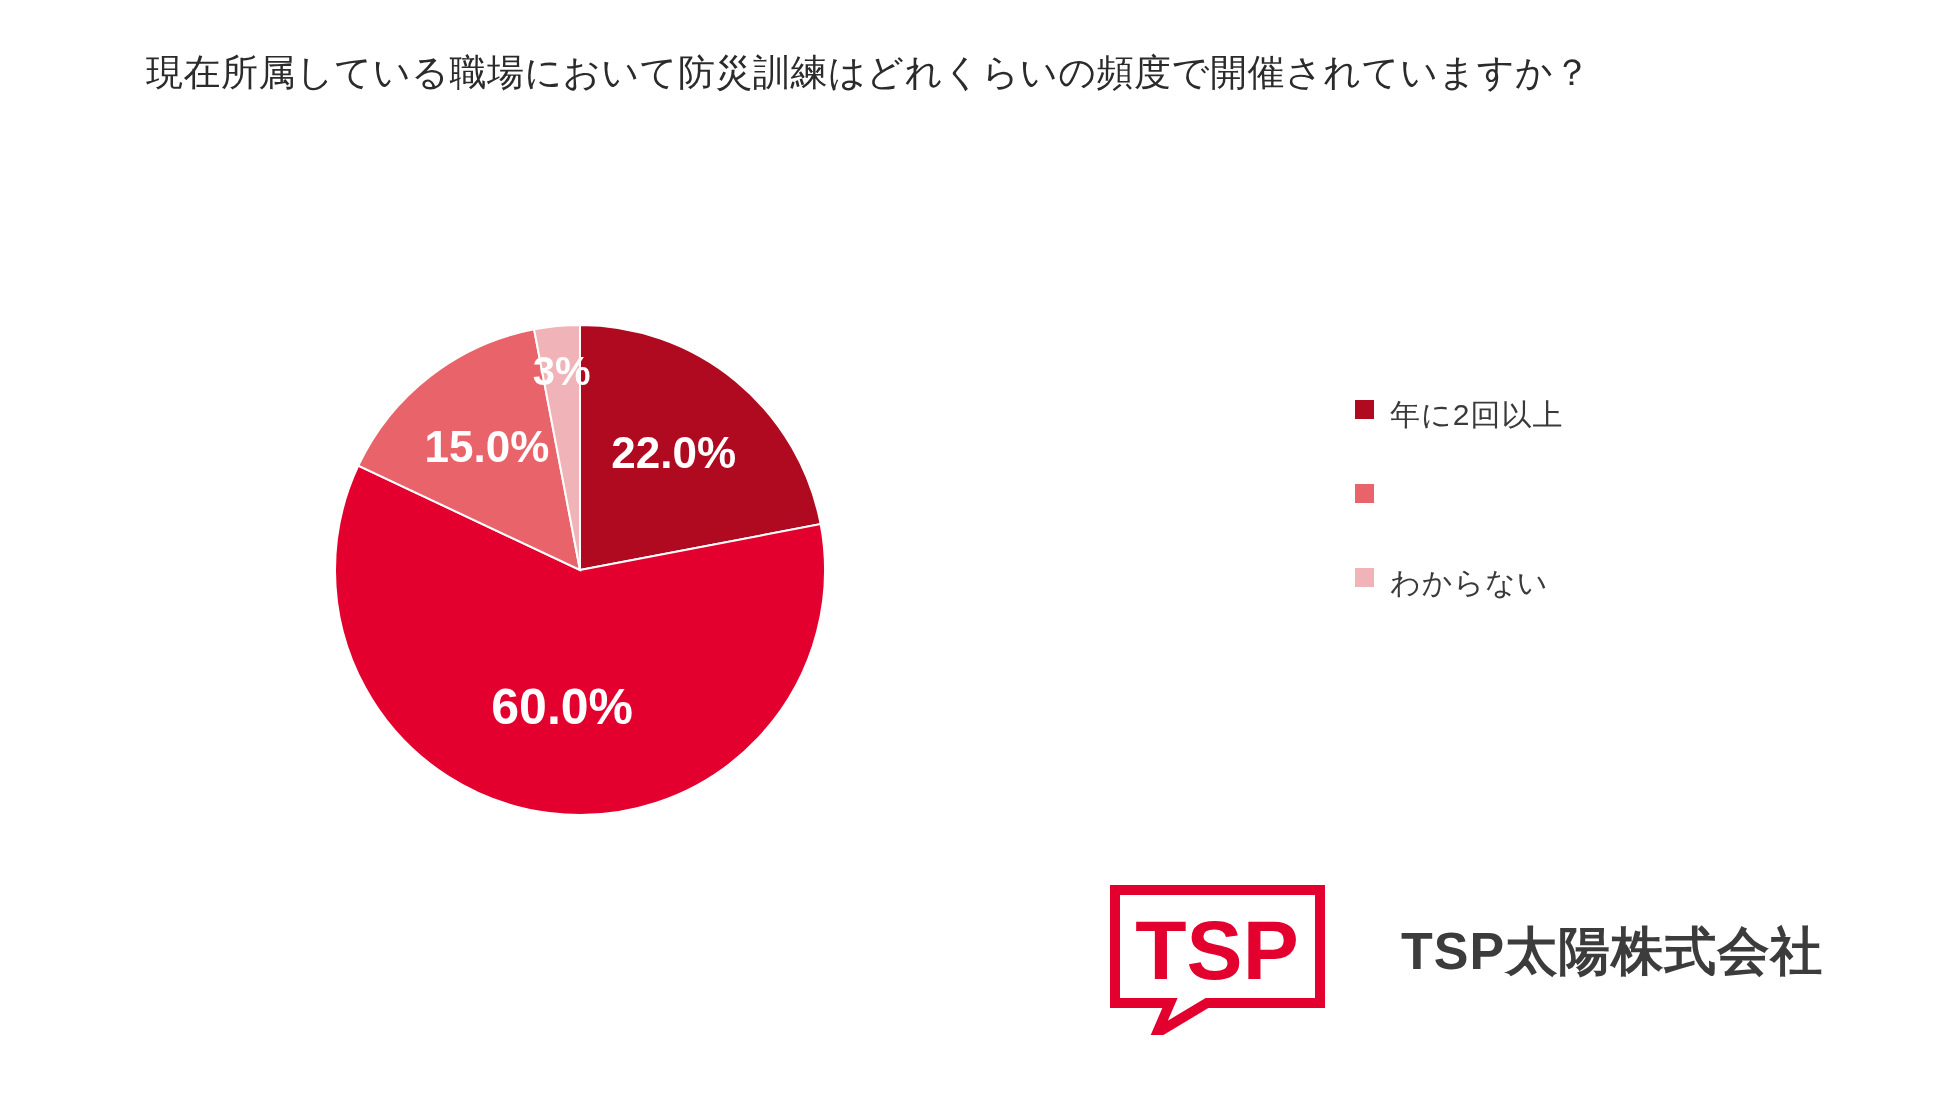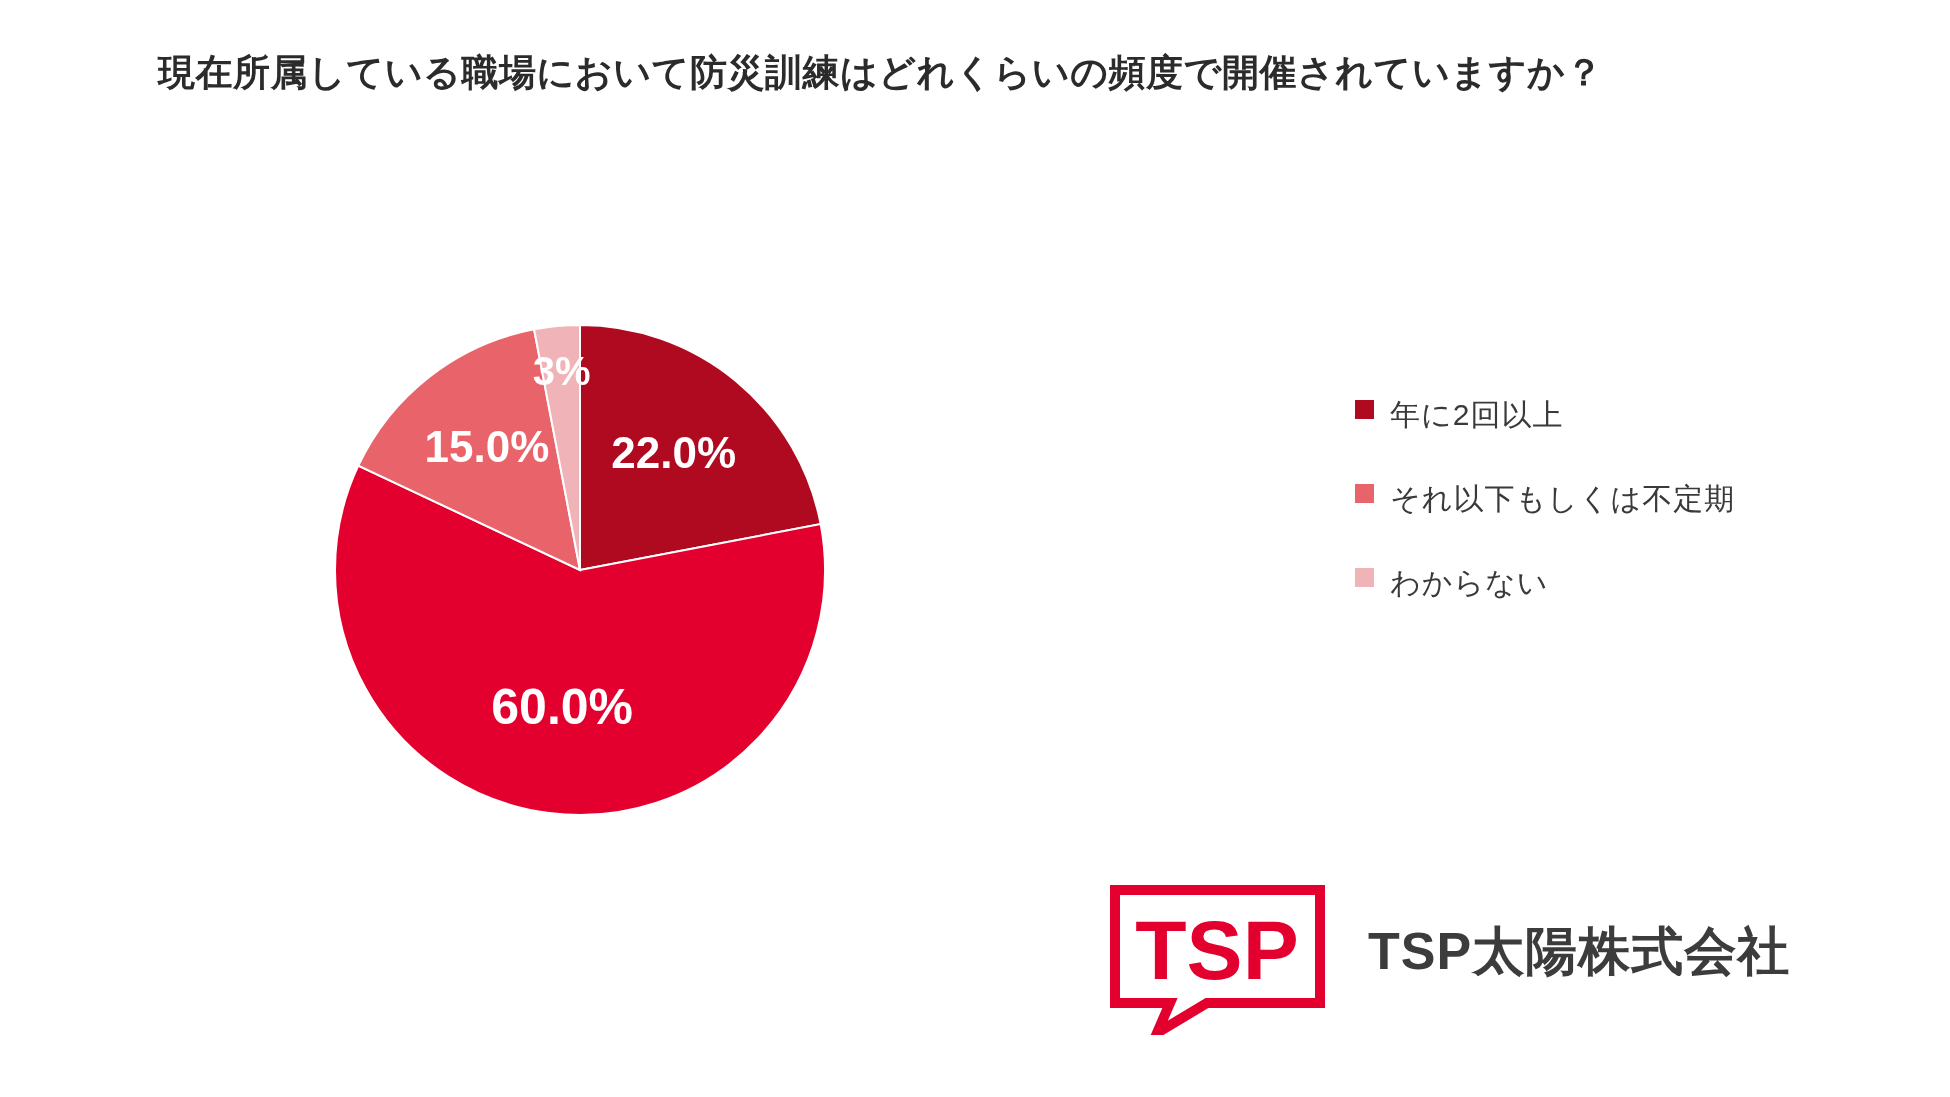--- a/index.html
+++ b/index.html
@@ -12,25 +12,25 @@
     height: 1097px;
     position: relative;
     overflow: hidden;
     font-family: "Liberation Sans", "DejaVu Sans", sans-serif;
     -webkit-font-smoothing: antialiased;
   }
 
   
   #chart-title {
     position: absolute;
-    left: 158px;
+    left: 146px;
     top: 48px;
     width: 1700px;
     font-size: 37px;
-    font-weight: bold;
+    font-weight: normal;
     color: #2b2b2b;
     letter-spacing: 0.5px;
     white-space: nowrap;
   }
 
   
   #pie-wrap {
     position: absolute;
     left: 330px;
     top: 320px;
@@ -77,21 +77,21 @@
   #logo-block {
     position: absolute;
     left: 1110px;
     top: 885px;
     display: flex;
     align-items: center;
     gap: 12px;
   }
   #logo-mark { width: 215px; height: 150px; display: block; }
   #logo-wordmark {
-    margin-left: 31px;
+    margin-left: 64px;
     font-size: 52px;
     font-weight: bold;
     color: #3c3c3c;
     letter-spacing: 1px;
     white-space: nowrap;
     position: relative;
     top: -8px;
   }
 </style>
 </head>
@@ -119,21 +119,20 @@
 <div id="legend">
 
   <div class="legend-item">
     <span class="legend-swatch" style="background: rgb(176, 10, 32);"></span>
     <span class="legend-label">年に2回以上</span>
   </div>
 
 
   <div class="legend-item">
     <span class="legend-swatch" style="background: rgb(232, 100, 106);"></span>
-    <span class="legend-label">それ以下もしくは不定期</span>
   </div>
 
   <div class="legend-item">
     <span class="legend-swatch" style="background: rgb(240, 180, 184);"></span>
     <span class="legend-label">わからない</span>
   </div>
 
 </div>
 
 <div id="logo-block">

